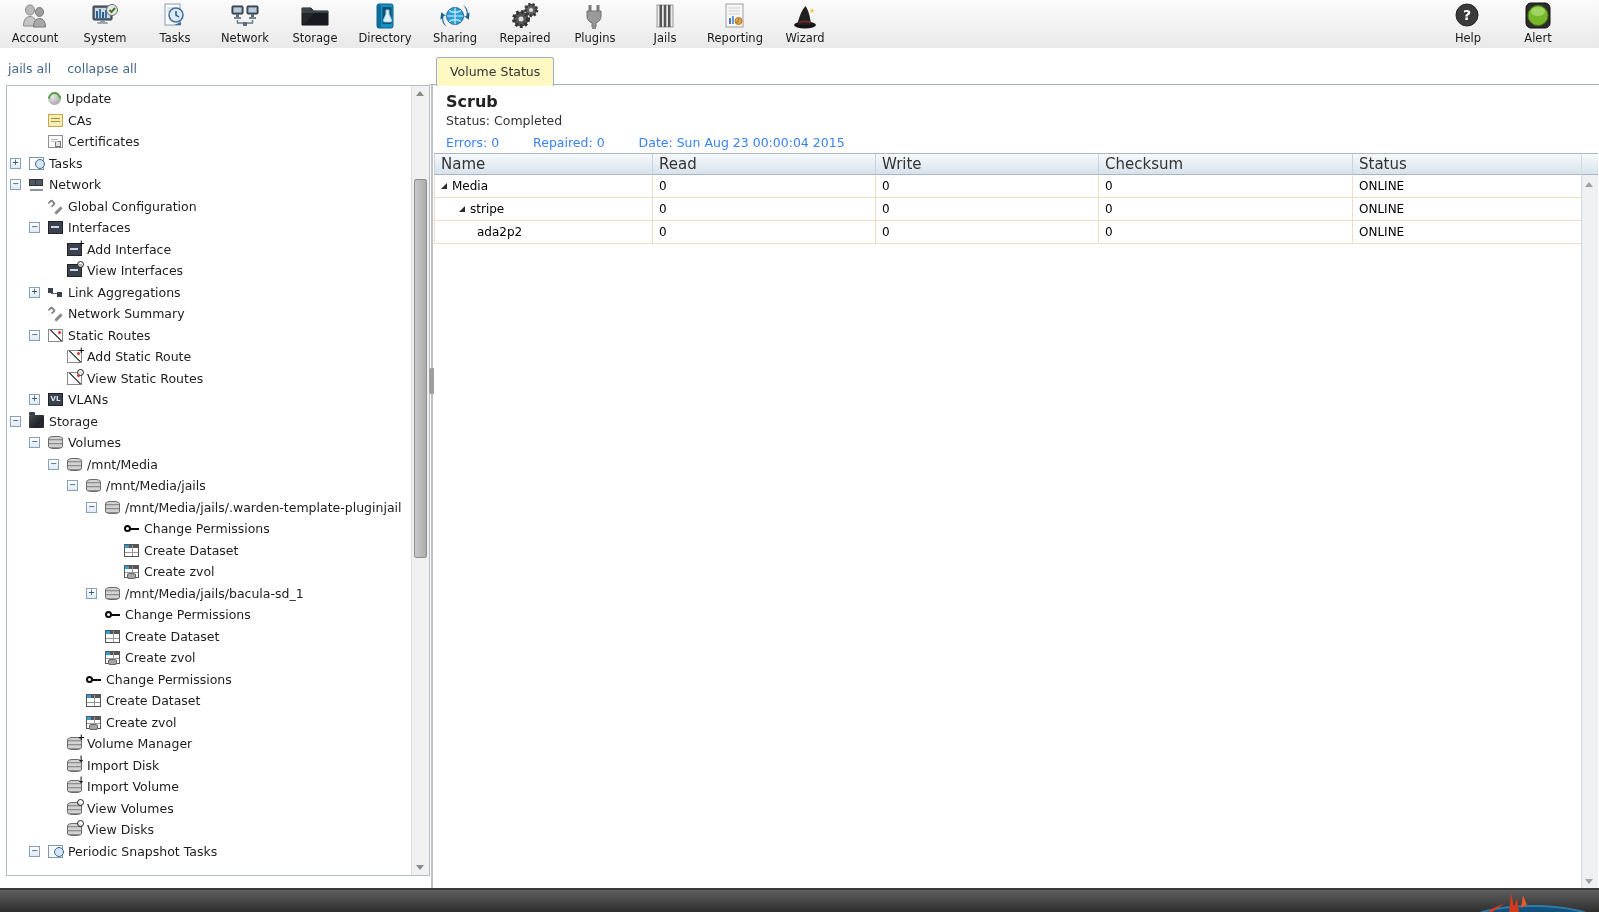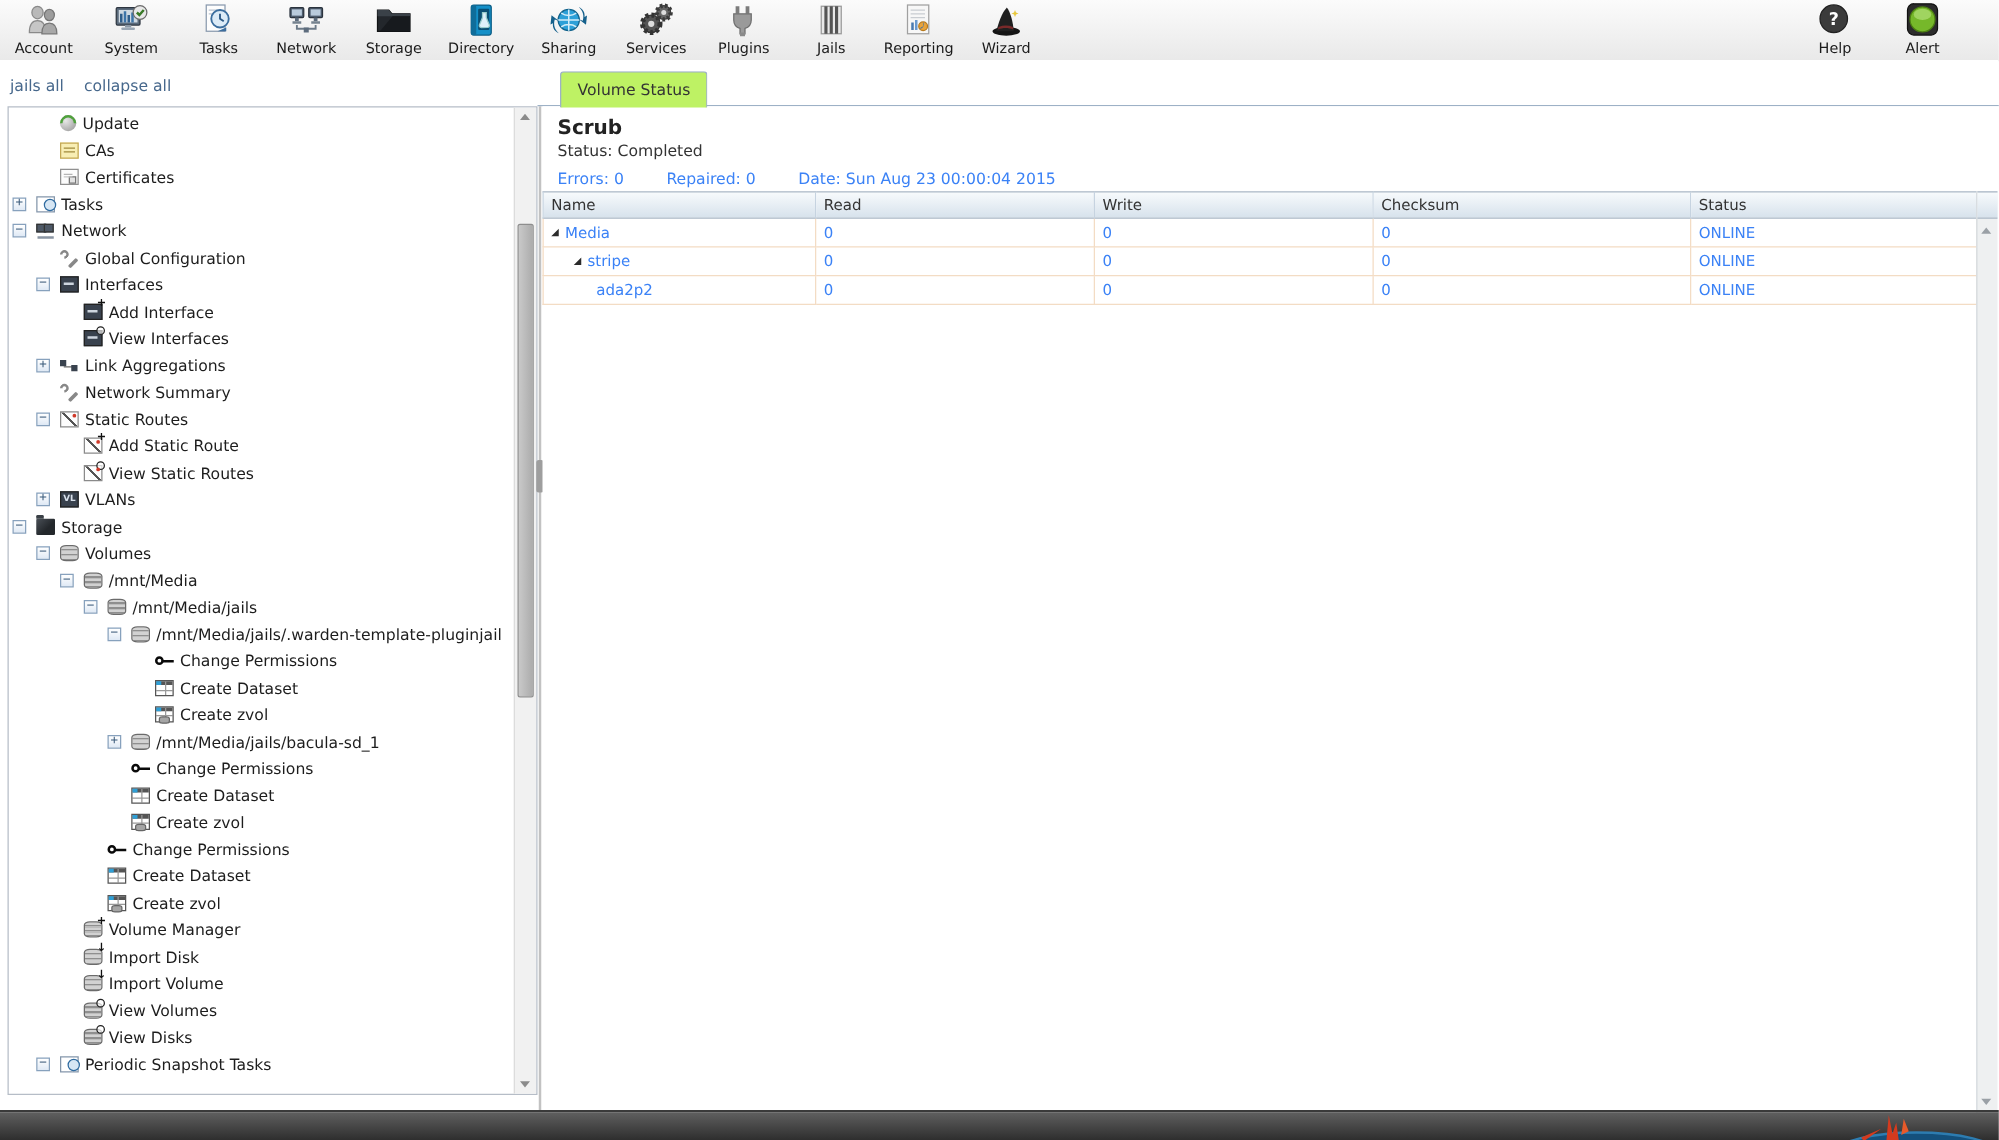--- a/index.html
+++ b/index.html
@@ -14,22 +14,22 @@
   .tb-right{margin-left:auto;margin-right:26px;}
   .tb-item{width:70px;padding-top:2px;display:flex;flex-direction:column;align-items:center;cursor:pointer;}
   .tb-icon{height:30px;display:block;}
   .tb-label{font-size:11.5px;color:#1a1a1a;margin-top:-1px;white-space:nowrap;}
 
   
   .subbar{position:absolute;left:0;top:48px;right:0;height:37px;background:#fff;}
   .tree-links{position:absolute;left:8px;top:13px;font-size:12.5px;color:#47688c;}
   .tree-links span{margin-right:12px;cursor:pointer;}
   .tabline{position:absolute;left:430px;right:0;bottom:0;border-bottom:1px solid #9db1c6;}
-  .tab{position:absolute;left:448px;bottom:-1px;height:28px;line-height:28px;padding:0 13px;
-    background:#bef264;border:1px solid #9db1c6;border-bottom:none;border-radius:3px 3px 0 0;
+  .tab{position:absolute;left:436px;bottom:-1px;height:28px;line-height:28px;padding:0 13px;
+    background:#fef9c3;border:1px solid #9db1c6;border-bottom:none;border-radius:3px 3px 0 0;
     font-size:12.5px;color:#333;z-index:3;}
 
   
   .sidebar{position:absolute;left:6px;top:85px;width:424px;height:791px;background:#fff;
     border:1px solid #b6bdc7;box-sizing:border-box;overflow:hidden;}
   .tree{padding-top:2px;}
   .tree-row{height:21.5px;display:flex;align-items:center;cursor:pointer;white-space:nowrap;}
   .tree-label{font-size:12.5px;color:#1d1d1d;margin-left:5px;}
   .exp{width:11px;height:11px;box-sizing:border-box;border:1px solid #87a1bd;flex:none;
     background:linear-gradient(#ffffff,#dfe9f5);color:#3a5a7a;font-size:10px;line-height:8.5px;
@@ -104,27 +104,27 @@
   
   .main{position:absolute;left:434px;top:85px;right:0;bottom:22px;background:#fff;}
   .scrub{padding:7px 0 0 12px;}
   .scrub-title{font-size:16px;font-weight:bold;color:#222;}
   .scrub-status{font-size:12.5px;color:#333;margin-top:2px;}
   .scrub-line{font-size:12.5px;color:#3b82f6;margin-top:7px;}
   .scrub-line span{margin-right:30px;}
 
   .grid-wrap{position:absolute;left:0;top:68px;bottom:0;width:1164px;}
   .ghead{display:flex;height:22px;}
-  .hcell{box-sizing:border-box;height:22px;line-height:20px;padding-left:6px;font-size:12px;color:#333;
+  .hcell{box-sizing:border-box;height:22px;line-height:20px;padding-left:6px;font-size:15px;color:#333;
     background:linear-gradient(#f7fafc,#d7e2ec);border-top:1px solid #a9b7c5;border-bottom:1px solid #a9b7c5;
     border-right:1px solid #c6d3e0;cursor:pointer;overflow:hidden;}
   .hcell:first-child{border-left:1px solid #c6d3e0;}
   .grow{display:flex;height:23px;}
   .cell{box-sizing:border-box;height:23px;display:flex;align-items:center;padding-left:6px;font-size:12px;
-    color:#3b82f6;border-bottom:1px solid #f3dcc4;border-right:1px solid #f3dcc4;overflow:hidden;}
+    color:#000000;border-bottom:1px solid #f3dcc4;border-right:1px solid #f3dcc4;overflow:hidden;}
   .cell:first-child{border-left:1px solid #f3dcc4;}
   .tri{width:0;height:0;border-bottom:6px solid #2b2b2b;border-left:6px solid transparent;margin-right:5px;flex:none;}
   .grid-scroll{position:absolute;right:0;top:0;bottom:0;width:16px;background:#eef0f1;border-left:1px solid #d3d9dd;}
   .grid-scroll .stub{height:22px;box-sizing:border-box;background:linear-gradient(#f7fafc,#d7e2ec);
     border-top:1px solid #a9b7c5;border-bottom:1px solid #a9b7c5;}
   .grid-scroll .arrow.up{top:29px;left:3px;border-bottom-color:#9aa0a6;}
   .grid-scroll .arrow.down{bottom:6px;left:3px;border-top-color:#9aa0a6;}
 
   
   .footer{position:absolute;left:0;bottom:0;right:0;height:22px;border-top:2px solid #3a3a3a;
@@ -214,21 +214,21 @@
       </div>
       <div class="tb-item">
         <span class="tb-icon"><svg viewBox="0 0 30 28" width="30" height="28">
             <circle cx="11" cy="17" r="7" fill="#555" stroke="#333"></circle>
             <circle cx="11" cy="17" r="7" fill="none" stroke="#333" stroke-width="4" stroke-dasharray="2.5 2.2"></circle>
             <circle cx="11" cy="17" r="2.5" fill="#ddd"></circle>
             <circle cx="21" cy="8" r="5.5" fill="#666" stroke="#3a3a3a"></circle>
             <circle cx="21" cy="8" r="5.5" fill="none" stroke="#3a3a3a" stroke-width="3.5" stroke-dasharray="2 1.8"></circle>
             <circle cx="21" cy="8" r="2" fill="#ddd"></circle>
           </svg></span>
-        <div class="tb-label">Services</div>
+        <div class="tb-label">Repaired</div>
       </div>
       <div class="tb-item">
         <span class="tb-icon"><svg viewBox="0 0 30 28" width="30" height="28">
             <path d="M10 3v6M18 3v6" stroke="#7c7c7c" stroke-width="3"></path>
             <path d="M7 9h14v5a7 7 0 01-5 6.7V25h-4v-4.3A7 7 0 017 14z" fill="#9a9a9a" stroke="#6e6e6e"></path>
             <rect x="12" y="24" width="4" height="3" fill="#8a8a8a"></rect>
           </svg></span>
         <div class="tb-label">Plugins</div>
       </div>
       <div class="tb-item">

